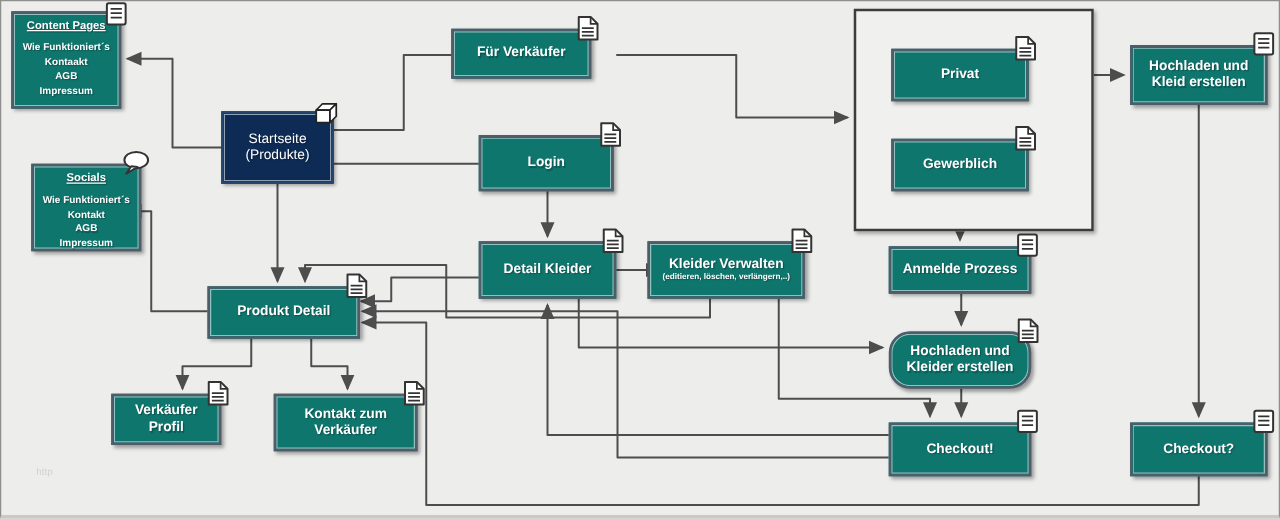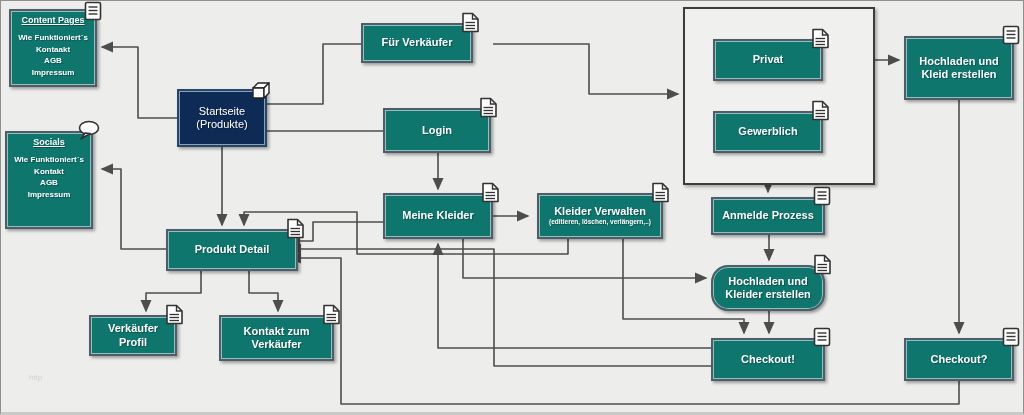--- a/index.html
+++ b/index.html
@@ -92,21 +92,21 @@
           <line x1="4.5" y1="13" x2="13.5" y2="13" stroke="#333" stroke-width="1.4"></line>
         </svg>
     </span>
     <span class="title">Content Pages</span>
     <span class="item">Wie Funktioniert´s</span>
     <span class="item">Kontaakt</span>
     <span class="item">AGB</span>
     <span class="item">Impressum</span>
   </div>
 
-  <div class="node infobox" style="left:4px;top:130px;width:88px;height:98px;text-align:center;">
+  <div class="node infobox" style="left:24px;top:130px;width:88px;height:70px;text-align:center;">
     <span class="node-icon" style="top:-13px;right:-9px;width:23px;height:21px;">
       <svg viewBox="0 0 23 21" width="23" height="21">
           <ellipse cx="12" cy="8" rx="9.5" ry="6.5" fill="#fff" stroke="#333" stroke-width="1.6"></ellipse>
           <path d="M8,13 L4,19 L13,13.5 Z" fill="#fff" stroke="#333" stroke-width="1.6" stroke-linejoin="round"></path>
         </svg>
     </span>
     <span class="title">Socials</span>
     <span class="item">Wie Funktioniert´s</span>
     <span class="item">Kontakt</span>
     <span class="item">AGB</span>
@@ -153,38 +153,38 @@
   <div class="node" style="left:382px;top:192px;width:110px;height:46px;">
     <span class="node-icon">
       <svg viewBox="0 0 19 21" width="19" height="21">
           <path d="M2,1.5 h9.5 l5.5,5.5 v12.5 h-15 z" fill="#fff" stroke="#333" stroke-width="1.6" stroke-linejoin="round"></path>
           <path d="M11.5,1.5 v5.5 h5.5" fill="none" stroke="#333" stroke-width="1.4"></path>
           <line x1="4.5" y1="10.5" x2="14" y2="10.5" stroke="#333" stroke-width="1.3"></line>
           <line x1="4.5" y1="13.5" x2="14" y2="13.5" stroke="#333" stroke-width="1.3"></line>
           <line x1="4.5" y1="16.5" x2="14" y2="16.5" stroke="#333" stroke-width="1.3"></line>
         </svg>
     </span>
-    <span class="label">Meine Kleider</span>
-  </div>
-
-  <div class="node" style="left:536px;top:192px;width:126px;height:46px;">
+    <span class="label">Detail Kleider</span>
+  </div>
+
+  <div class="node" style="left:517px;top:192px;width:126px;height:46px;">
     <span class="node-icon">
       <svg viewBox="0 0 19 21" width="19" height="21">
           <path d="M2,1.5 h9.5 l5.5,5.5 v12.5 h-15 z" fill="#fff" stroke="#333" stroke-width="1.6" stroke-linejoin="round"></path>
           <path d="M11.5,1.5 v5.5 h5.5" fill="none" stroke="#333" stroke-width="1.4"></path>
           <line x1="4.5" y1="10.5" x2="14" y2="10.5" stroke="#333" stroke-width="1.3"></line>
           <line x1="4.5" y1="13.5" x2="14" y2="13.5" stroke="#333" stroke-width="1.3"></line>
           <line x1="4.5" y1="16.5" x2="14" y2="16.5" stroke="#333" stroke-width="1.3"></line>
         </svg>
     </span>
     <span class="label">Kleider Verwalten</span>
     <span class="sublabel">(editieren, löschen, verlängern,..)</span>
   </div>
 
-  <div class="node" style="left:165px;top:228px;width:132px;height:42px;">
+  <div class="node" style="left:165px;top:228px;width:122px;height:42px;">
     <span class="node-icon">
       <svg viewBox="0 0 19 21" width="19" height="21">
           <path d="M2,1.5 h9.5 l5.5,5.5 v12.5 h-15 z" fill="#fff" stroke="#333" stroke-width="1.6" stroke-linejoin="round"></path>
           <path d="M11.5,1.5 v5.5 h5.5" fill="none" stroke="#333" stroke-width="1.4"></path>
           <line x1="4.5" y1="10.5" x2="14" y2="10.5" stroke="#333" stroke-width="1.3"></line>
           <line x1="4.5" y1="13.5" x2="14" y2="13.5" stroke="#333" stroke-width="1.3"></line>
           <line x1="4.5" y1="16.5" x2="14" y2="16.5" stroke="#333" stroke-width="1.3"></line>
         </svg>
     </span>
     <span class="label">Produkt Detail</span>
@@ -272,21 +272,21 @@
       <svg viewBox="0 0 19 21" width="19" height="21">
           <rect x="1.5" y="1.5" width="15" height="17" rx="1.5" fill="#fff" stroke="#333" stroke-width="1.6"></rect>
           <line x1="4.5" y1="6" x2="13.5" y2="6" stroke="#333" stroke-width="1.4"></line>
           <line x1="4.5" y1="9.5" x2="13.5" y2="9.5" stroke="#333" stroke-width="1.4"></line>
           <line x1="4.5" y1="13" x2="13.5" y2="13" stroke="#333" stroke-width="1.4"></line>
         </svg>
     </span>
     <span class="label">Checkout!</span>
   </div>
 
-  <div class="node" style="left:903px;top:35px;width:110px;height:64px;">
+  <div class="node" style="left:903px;top:35px;width:110px;height:48px;">
     <span class="node-icon">
       <svg viewBox="0 0 19 21" width="19" height="21">
           <rect x="1.5" y="1.5" width="15" height="17" rx="1.5" fill="#fff" stroke="#333" stroke-width="1.6"></rect>
           <line x1="4.5" y1="6" x2="13.5" y2="6" stroke="#333" stroke-width="1.4"></line>
           <line x1="4.5" y1="9.5" x2="13.5" y2="9.5" stroke="#333" stroke-width="1.4"></line>
           <line x1="4.5" y1="13" x2="13.5" y2="13" stroke="#333" stroke-width="1.4"></line>
         </svg>
     </span>
     <span class="label">Hochladen und Kleid erstellen</span>
   </div>

